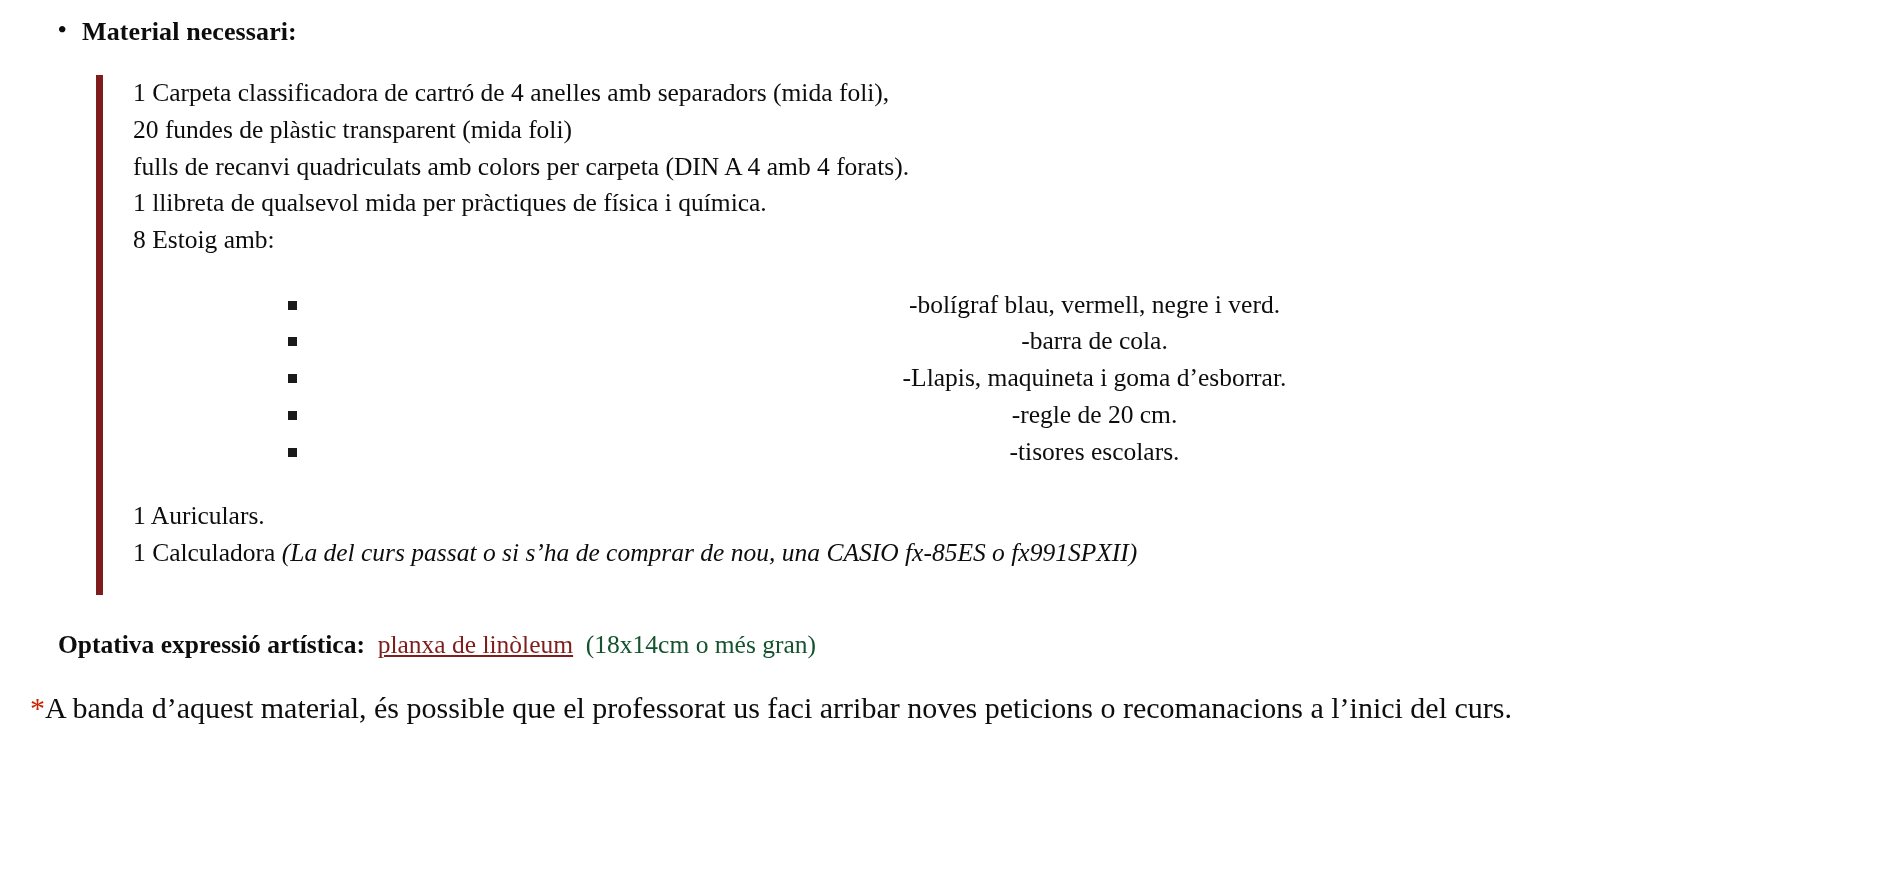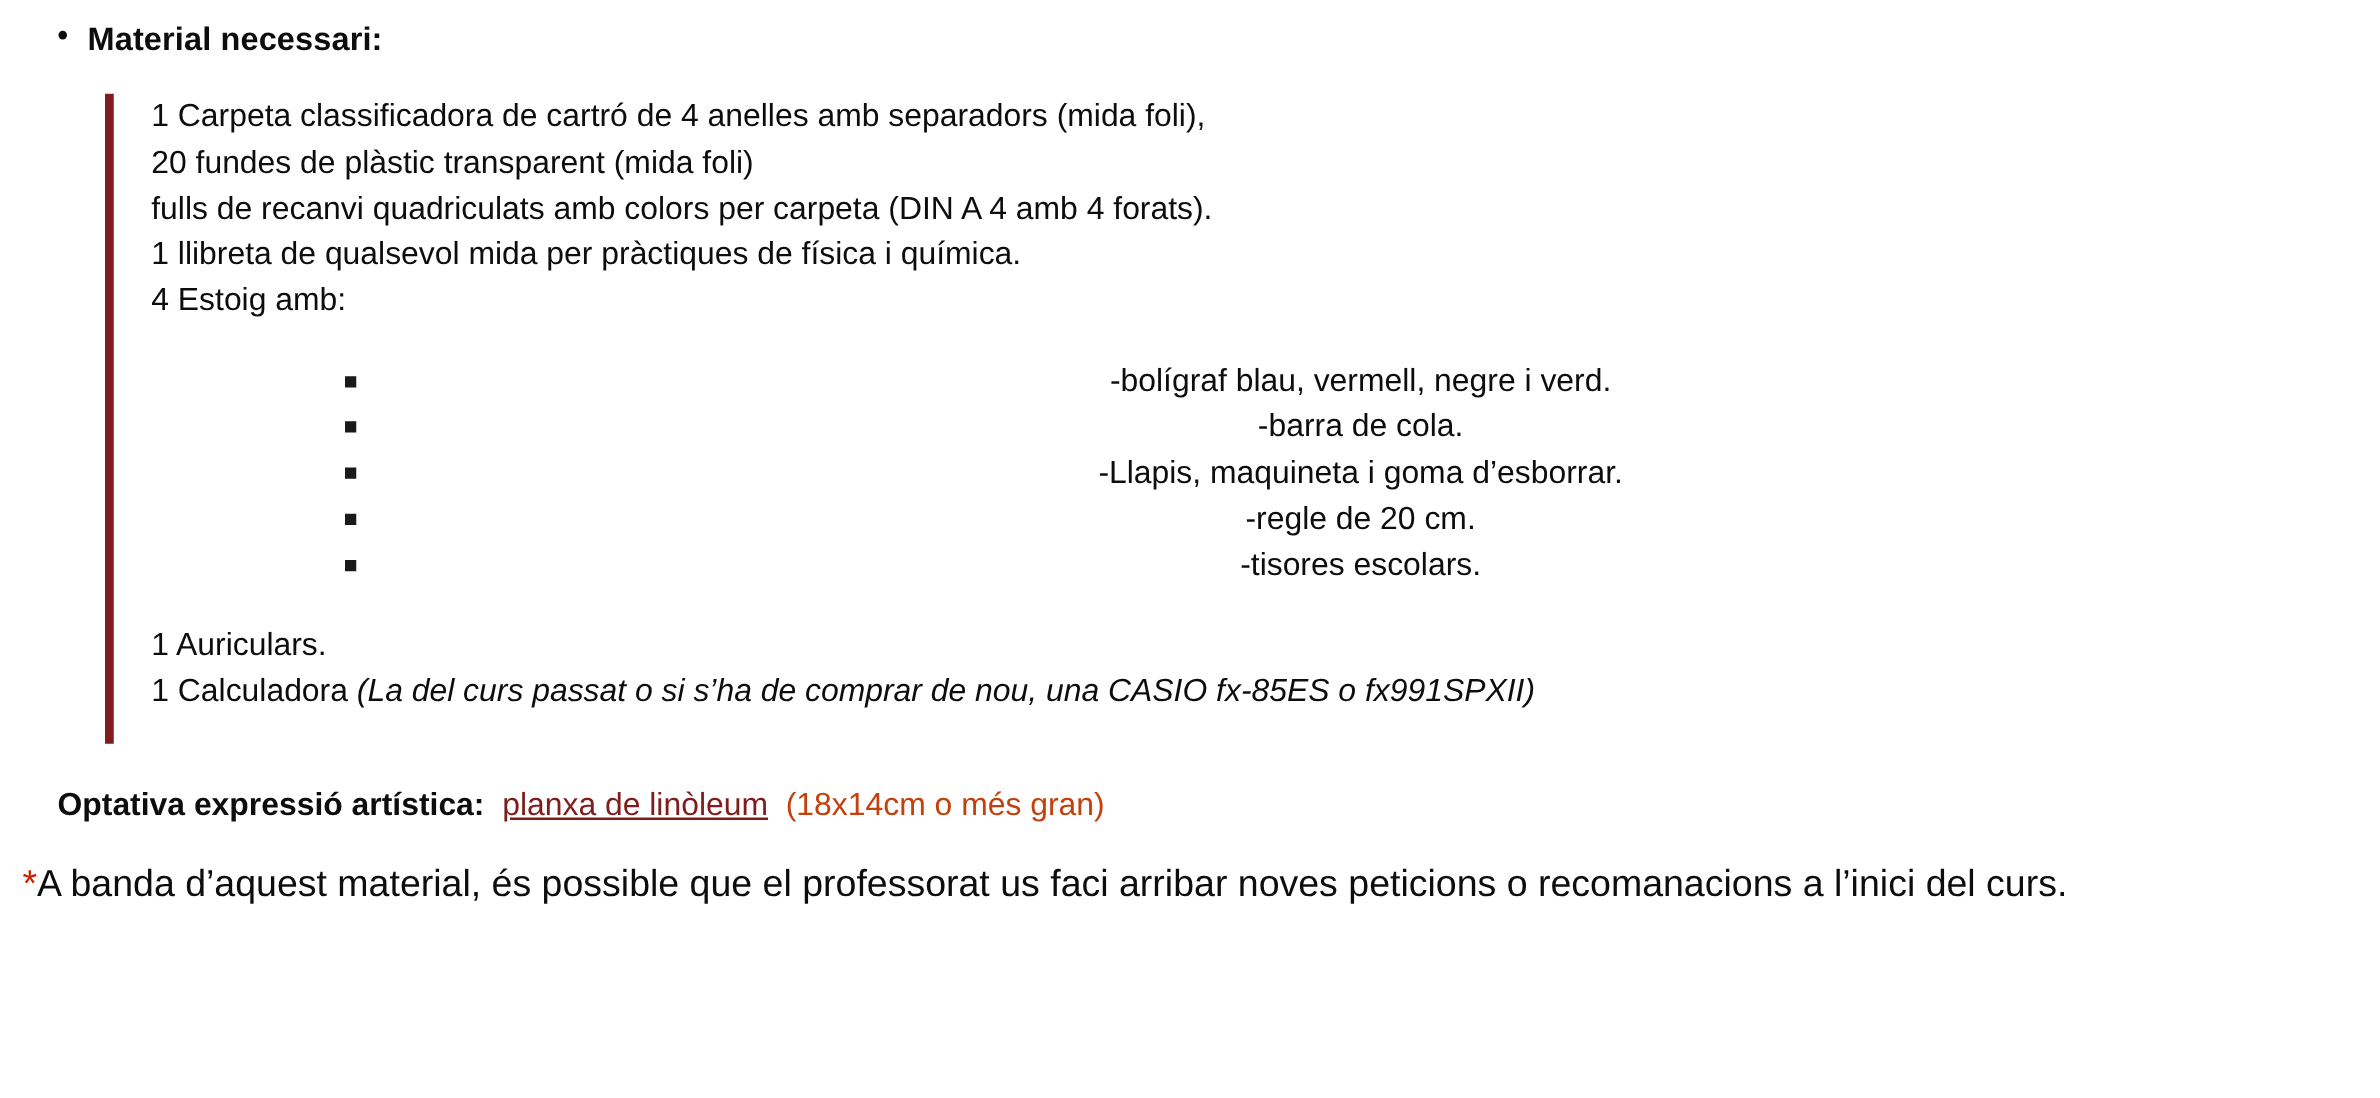--- a/index.html
+++ b/index.html
@@ -12,21 +12,22 @@
     height: 878px;
     font-family: "Liberation Sans", sans-serif;
     color: #0d0d0d;
     overflow: hidden;
   }
   .page {
     position: relative;
     width: 1904px;
     height: 878px;
     box-sizing: border-box;
-    padding: 14px 30px 0 18px;
+    padding: 14px 30px 0 30px;
+    font-family: Liberation Serif, serif;
   }
 
   
   .heading-list {
     margin: 0;
     padding: 0 0 0 52px;
     list-style: none;
   }
   .heading-item {
     position: relative;
@@ -101,21 +102,21 @@
   .optional-label {
     font-weight: bold;
     margin-left: 28px;
   }
   .optional-link {
     color: #7f1d1d;
     text-decoration: underline;
     cursor: pointer;
   }
   .optional-suffix {
-    color: #c2410c;
+    color: #14532d;
     text-align: right;
   }
 
   
   .footnote {
     margin: 24px 0 0 0;
     font-size: 30px;
     line-height: 1.4;
     white-space: nowrap;
   }
@@ -131,21 +132,21 @@
   <ul class="heading-list">
     <li class="heading-item">Material necessari:</li>
   </ul>
 
   <div class="quote-block">
 
     <div class="quote-line">1 Carpeta classificadora de cartró de 4 anelles amb separadors (mida foli),</div>
     <div class="quote-line">20 fundes de plàstic transparent (mida foli)</div>
     <div class="quote-line">fulls de recanvi quadriculats amb colors per carpeta (DIN A 4 amb 4 forats).</div>
     <div class="quote-line">1 llibreta de qualsevol mida per pràctiques de física i química.</div>
-    <div class="quote-line">4 Estoig amb:</div>
+    <div class="quote-line">8 Estoig amb:</div>
 
     <ul class="inner-list">
       <li class="inner-item">-bolígraf blau, vermell, negre i verd.</li>
       <li class="inner-item">-barra de cola.</li>
       <li class="inner-item">-Llapis, maquineta i goma d’esborrar.</li>
       <li class="inner-item">-regle de 20 cm.</li>
       <li class="inner-item">-tisores escolars.</li>
     </ul>
 
     <div class="tail-lines">

